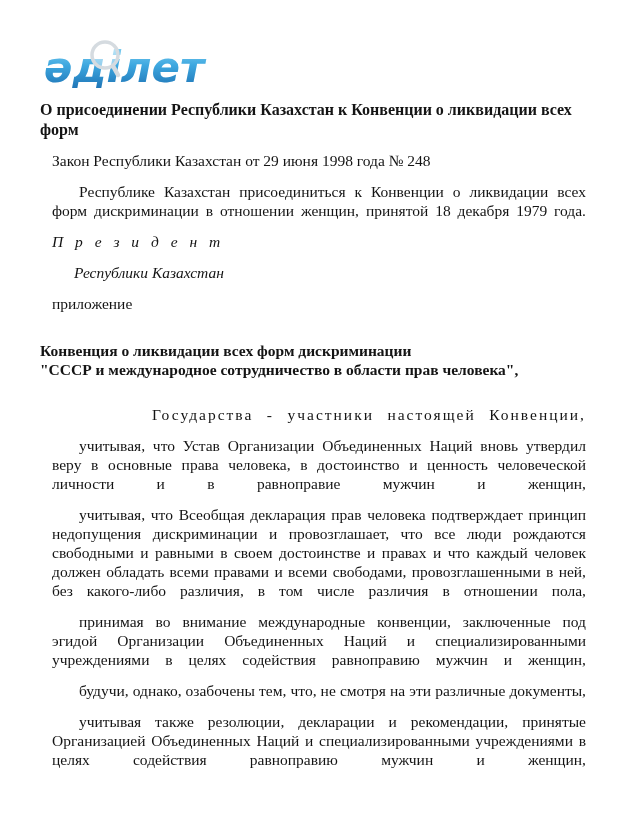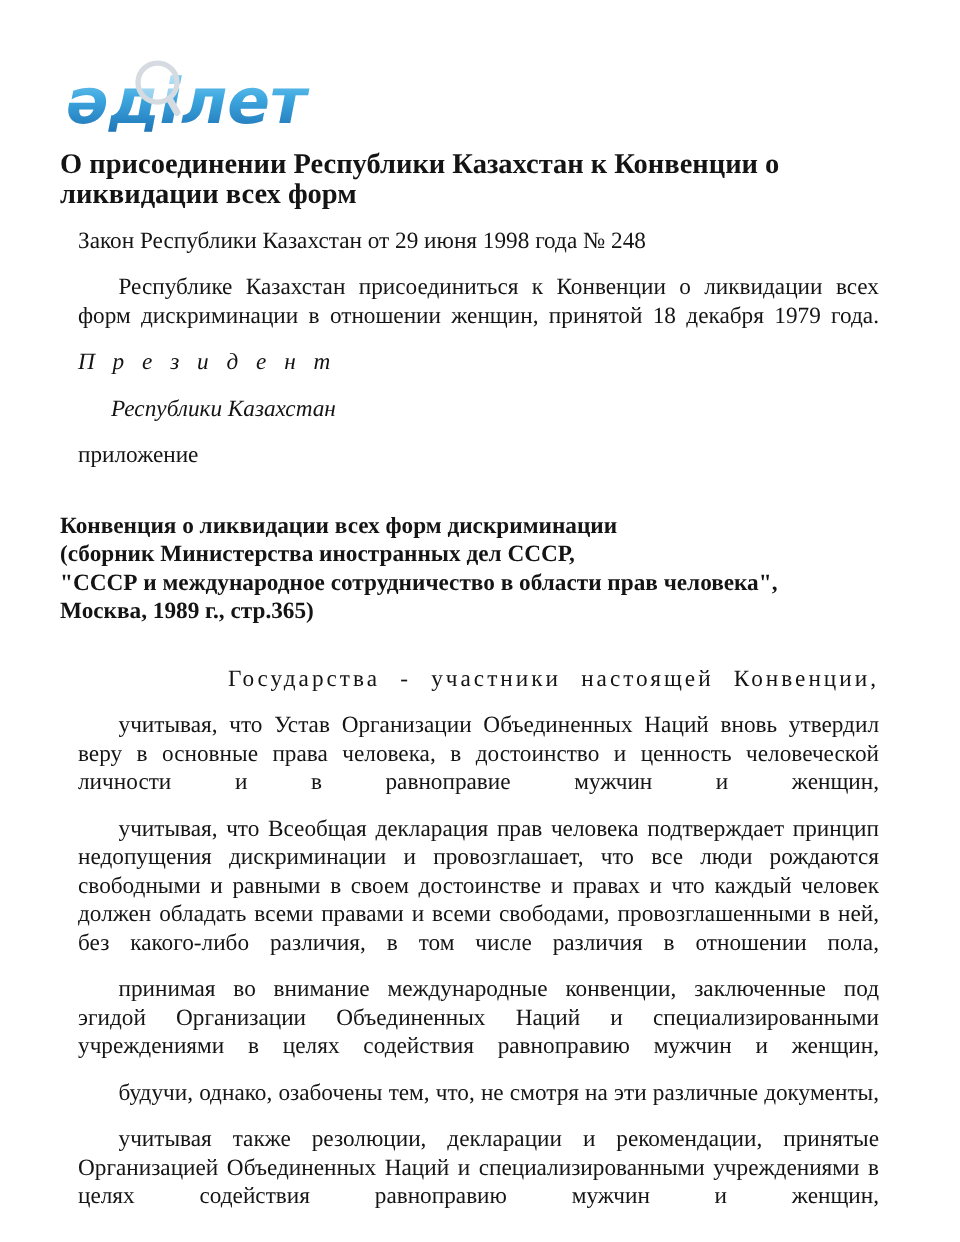--- a/index.html
+++ b/index.html
@@ -12,21 +12,21 @@
     box-sizing: border-box;
     padding: 36px 42px 0 40px;
     overflow: hidden;
     font-family: "Liberation Serif", "DejaVu Serif", serif;
     color: #141414;
   }
   .logo-wrap { height: 56px; margin-left: 2px; }
   .doc-title {
     margin-top: 8px;
     font-weight: bold;
-    font-size: 19px;
+    font-size: 16px;
     line-height: 20px;
   }
   .line, p {
     font-size: 15.5px;
     line-height: 19px;
     margin: 12px;
   }
   .law-line { margin-top: 11px; }
   .jp { text-align: justify; text-align-last: justify; }
   .ind { text-indent: 27px; }
@@ -77,23 +77,21 @@
   <p class="line law-line">Закон Республики Казахстан от 29 июня 1998 года № 248</p>
 
   <p class="line jp ind">Республике Казахстан присоединиться к Конвенции о ликвидации всех форм дискриминации в отношении женщин, принятой 18 декабря 1979 года.</p>
 
   <p class="line president">П р е з и д е н т</p>
   <p class="line president2">Республики Казахстан</p>
   <p class="line">приложение</p>
 
   <div class="conv-heading">
     <div>Конвенция о ликвидации всех форм дискриминации</div>
-    <div>(сборник Министерства иностранных дел СССР,</div>
     <div>"СССР и международное сотрудничество в области прав человека",</div>
-    <div>Москва, 1989 г., стр.365)</div>
   </div>
 
   <div class="body-block">
     <p class="line opening">Государства - участники настоящей Конвенции,</p>
     <p class="line jp ind">учитывая, что Устав Организации Объединенных Наций вновь утвердил веру в основные права человека, в достоинство и ценность человеческой личности и в равноправие мужчин и женщин,</p>
     <p class="line jp ind">учитывая, что Всеобщая декларация прав человека подтверждает принцип недопущения дискриминации и провозглашает, что все люди рождаются свободными и равными в своем достоинстве и правах и что каждый человек должен обладать всеми правами и всеми свободами, провозглашенными в ней, без какого-либо различия, в том числе различия в отношении пола,</p>
     <p class="line jp ind">принимая во внимание международные конвенции, заключенные под эгидой Организации Объединенных Наций и специализированными учреждениями в целях содействия равноправию мужчин и женщин,</p>
     <p class="line jp ind">будучи, однако, озабочены тем, что, не смотря на эти различные документы,</p>
     <p class="line jp ind">учитывая также резолюции, декларации и рекомендации, принятые Организацией Объединенных Наций и специализированными учреждениями в целях содействия равноправию мужчин и женщин,</p>
   </div>

